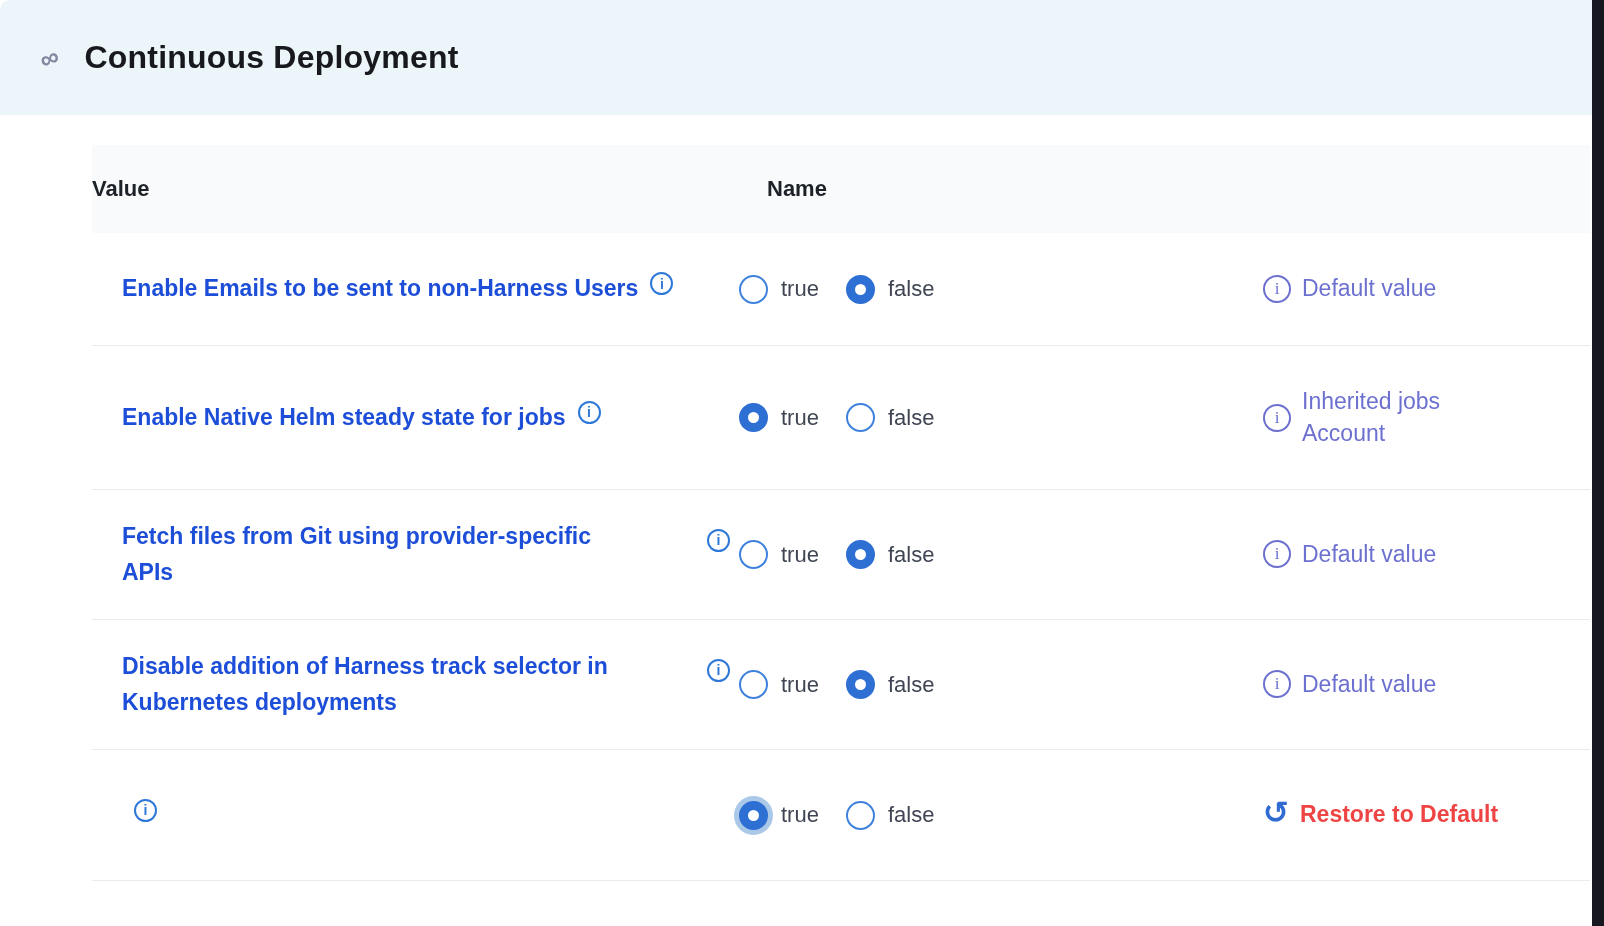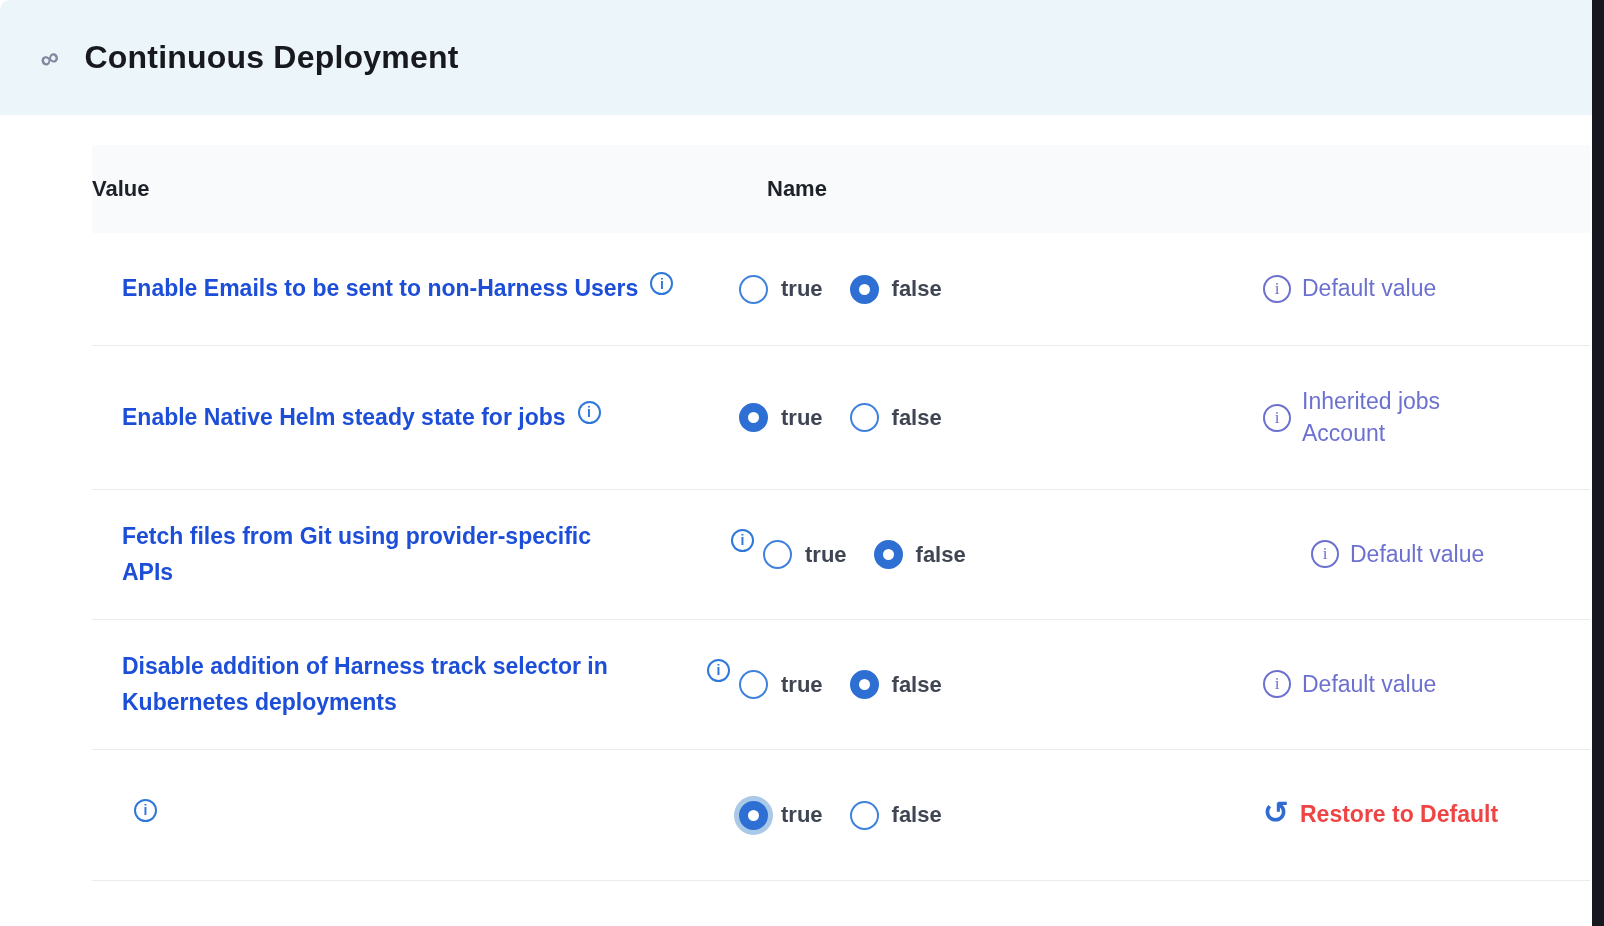--- a/index.html
+++ b/index.html
@@ -51,21 +51,21 @@
   .th.name { padding-left: 30px; }
 
   .row {
     display: grid;
     grid-template-columns: 645px 520px 1fr;
     align-items: center;
     border-bottom: 1px solid #e9ebee;
   }
   .row:nth-child(1) { min-height: 113px; }
   .row:nth-child(2) { min-height: 144px; }
-  .row:nth-child(3) { min-height: 130px; gap: 24px; }
+  .row:nth-child(3) { min-height: 130px; }
   .row:nth-child(4) { min-height: 130px; }
   .row:nth-child(5) { min-height: 131px; }
 
   .cell.name {
     padding-left: 30px;
     padding-right: 6px;
     display: flex;
     align-items: center;
   }
   .label {
@@ -128,21 +128,21 @@
     border-radius: 50%;
     background: #ffffff;
     border: 2px solid #3f82dd;
     flex: none;
   }
   .radio.selected { border: 9px solid #2d6fd3; }
   .radio.focused { box-shadow: 0 0 0 5px #aac8e8; }
   .optlabel {
     font-size: 22px;
     color: #3f4553;
-    font-weight: 700;
+    font-weight: 400;
   }
 
   
   .cell.status {
     display: flex;
     align-items: center;
     gap: 11px;
     padding-left: 6px;
   }
   .statustext {

